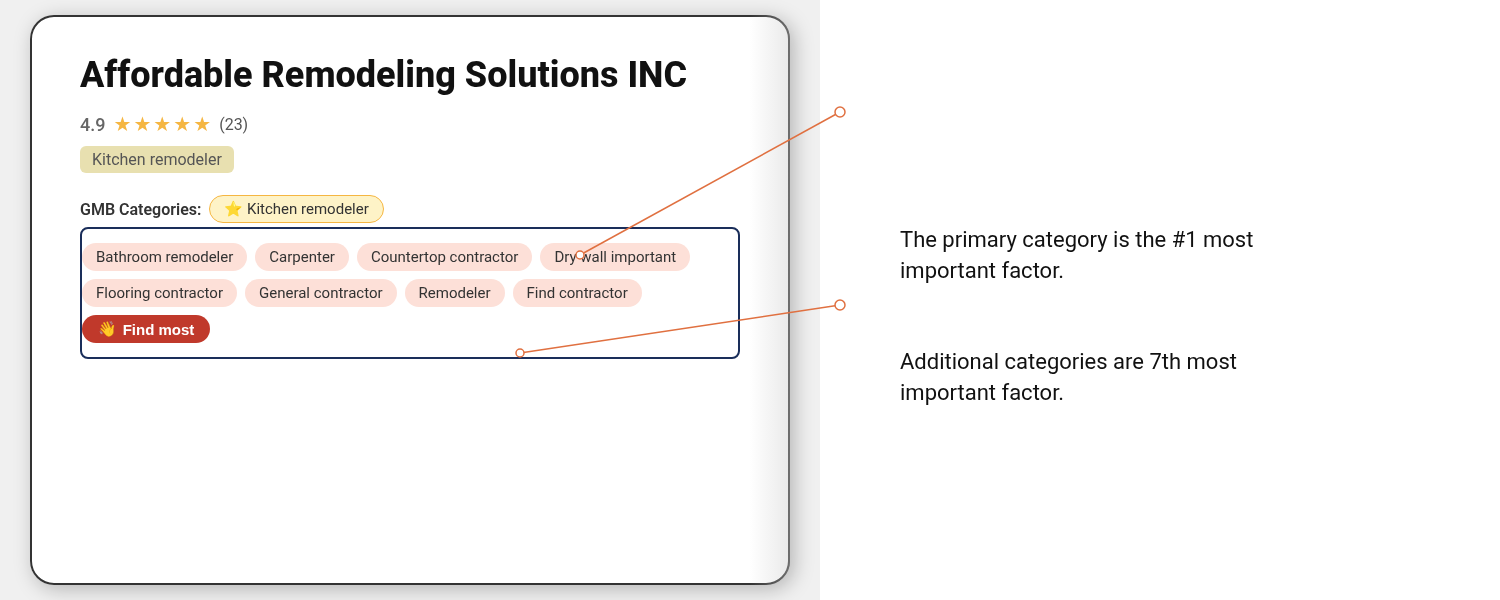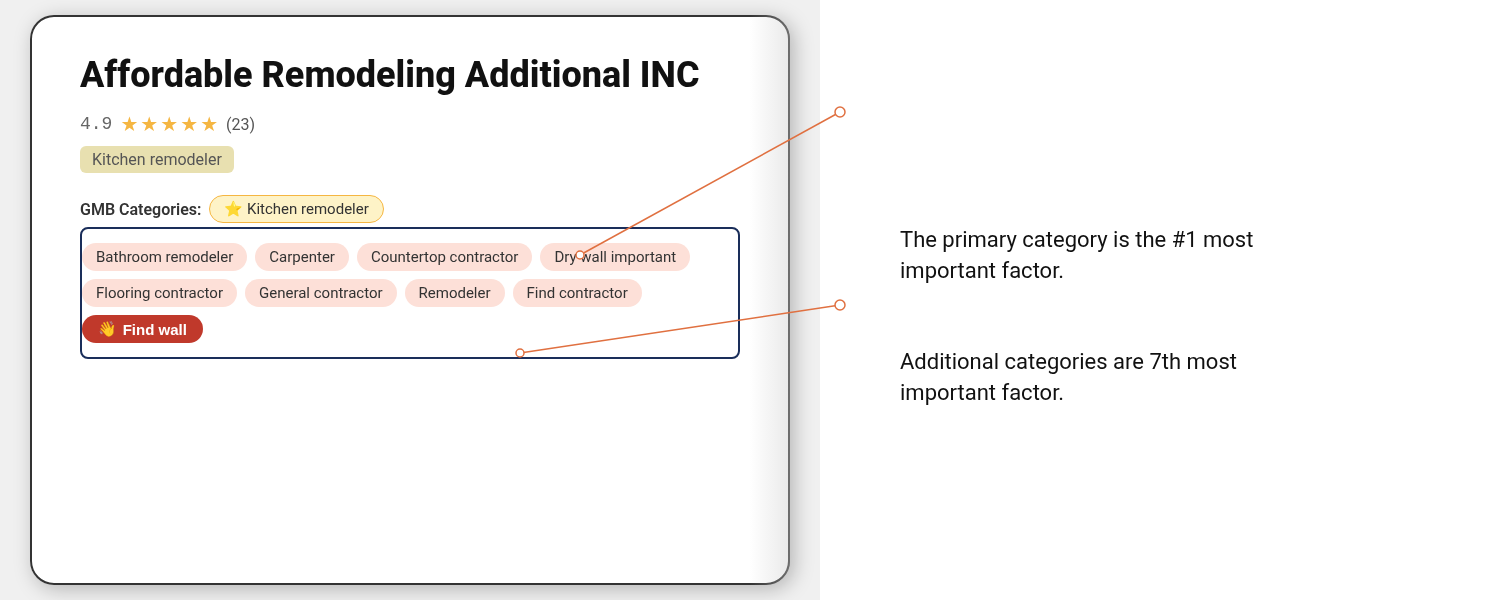--- a/index.html
+++ b/index.html
@@ -65,21 +65,20 @@
       display: flex;
       align-items: center;
       gap: 8px;
       margin-bottom: 10px;
     }
 
     .rating-number {
       font-size: 18px;
       color: #666;
       font-weight: 500;
-      font-family: Liberation Mono, monospace;
     }
 
     .stars {
       display: flex;
       gap: 2px;
     }
 
     .star {
       color: #f5b642;
       font-size: 20px;
@@ -207,21 +206,21 @@
     }
   </style>
 </head>
 <body>
 
 <div class="container">
 
   <div class="tablet-area">
     <div class="tablet-mockup">
 
-      <div class="business-name">Affordable Remodeling Additional INC</div>
+      <div class="business-name">Affordable Remodeling Solutions INC</div>
 
       <div class="rating-row">
         <span class="rating-number">4.9</span>
         <div class="stars">
           <span class="star">★</span>
           <span class="star">★</span>
           <span class="star">★</span>
           <span class="star">★</span>
           <span class="star">★</span>
         </div>
@@ -242,21 +241,21 @@
         <span class="cat-tag">Bathroom remodeler</span>
         <span class="cat-tag">Carpenter</span>
         <span class="cat-tag">Countertop contractor</span>
         <span class="cat-tag">Dry wall important</span>
         <span class="cat-tag">Flooring contractor</span>
         <span class="cat-tag">General contractor</span>
         <span class="cat-tag">Remodeler</span>
         <span class="cat-tag">Find contractor</span>
         <button class="find-more-btn">
           <span>👋</span>
-          <span>Find wall</span>
+          <span>Find most</span>
         </button>
       </div>
 
     </div>
   </div>
 
   <div class="annotation-area">
 
     <div class="annotation">
       <span class="annotation-text">The primary category is the #1 most important factor.</span>

